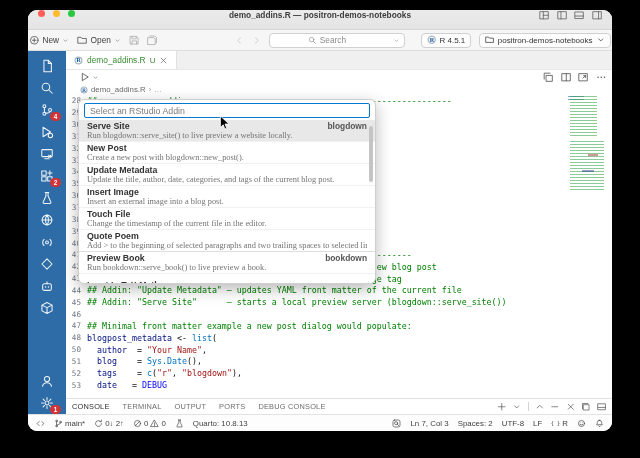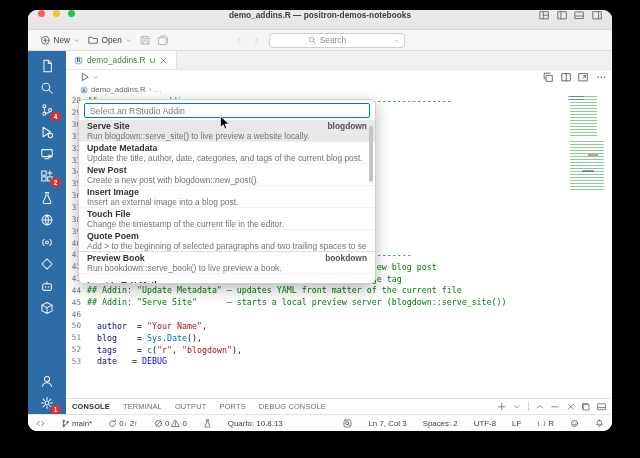--- a/index.html
+++ b/index.html
@@ -8,21 +8,21 @@
   .window{position:absolute;left:28px;top:10px;width:584px;height:421px;background:#fff;border-radius:9px;overflow:hidden;box-shadow:0 10px 30px rgba(0,0,0,.6);display:flex;flex-direction:column;}
   
   .titlebar{height:19px;background:linear-gradient(#ebebeb,#e4e4e4);border-bottom:1px solid #d6d6d6;display:flex;align-items:flex-start;position:relative;flex:0 0 auto;}
   .lights{display:flex;gap:8px;margin-left:10px;}
   .light{width:7px;height:7px;border-radius:50%;}
   .l-red{background:#ff5f57}.l-yel{background:#febc2e}.l-grn{background:#28c840}
   .win-title{position:absolute;left:0;right:0;text-align:center;font-size:8.3px;font-weight:600;color:#3d3d3d;pointer-events:none;}
   .win-ctrls{margin-left:auto;display:flex;gap:7px;margin-right:10px;color:#5c5c5c;}
   .win-ctrls .ic{width:10.5px;height:10.5px;}
   
-  .toolbar{height:20px;background:#f6f6f6;border-bottom:1px solid #ddd;display:flex;align-items:center;padding:0 12px;flex:0 0 auto;position:relative;}
+  .toolbar{height:20px;background:#f6f6f6;border-bottom:1px solid #ddd;display:flex;align-items:center;padding:0 1px;flex:0 0 auto;position:relative;}
   .tb-group{display:flex;align-items:center;gap:8px;}
   .tb-btn{display:flex;align-items:center;gap:3px;font-size:8.3px;color:#3c3c3c;cursor:default;}
   .tb-btn .ic{width:10.5px;height:10.5px;color:#4c4c4c;}
   .tb-btn .caret{width:7px;height:7px;color:#666;}
   .tb-disabled{color:#ababab}
   .tb-disabled .ic{color:#ababab}
   .tb-center{position:absolute;left:0;right:0;display:flex;justify-content:center;align-items:center;gap:8px;pointer-events:none;}
   .tb-center>*{pointer-events:auto;}
   .nav-chev{width:9px;height:9px;color:#bdbdbd;}
   .searchbox{width:134px;height:13px;background:#fff;border:1px solid #d0d0d0;border-radius:4px;display:flex;align-items:center;justify-content:center;gap:3px;position:relative;}
@@ -73,34 +73,34 @@
   .quickpick{position:absolute;left:50px;top:89px;width:296px;height:183px;background:#fff;border:1px solid #cfcfcf;border-radius:6px;box-shadow:0 5px 16px rgba(0,0,0,.28);overflow:hidden;z-index:40;}
   .qp-inputwrap{margin:3px 5px 2px;height:13px;border:1px solid var(--accent);border-radius:2px;background:#fff;display:flex;align-items:center;padding:0 5px;}
   .qp-inputwrap input{border:none;outline:none;width:100%;font-size:8.8px;color:#444;background:transparent;padding:0;font-family:"Liberation Sans",sans-serif;}
   .qp-inputwrap input::placeholder{color:#7c7c7c;}
   .qp-item{padding:0 8px;height:21px;display:flex;flex-direction:column;justify-content:center;border-top:1px solid #f1f1f1;}
   .qp-item:first-of-type{border-top:none;}
   .qp-item.selected{background:#e8e8e8;}
   .qp-row1{display:flex;align-items:baseline;line-height:10px;}
   .qp-title{font-size:8.8px;font-weight:600;color:#333;}
   .qp-badge{margin-left:auto;font-size:8.4px;font-weight:600;color:#555;}
-  .qp-desc{font-size:8.4px;color:#737373;line-height:10px;white-space:nowrap;overflow:hidden;}
+  .qp-desc{font-size:8.4px;color:#737373;line-height:10px;white-space:nowrap;overflow:hidden;font-family:Liberation Serif, serif;}
   .qp-sep{border-top:1px solid #ddd !important;}
   .qp-thumb{position:absolute;right:2px;top:26px;width:4px;height:56px;border-radius:2px;background:#c4c4c4;}
   .cursor{position:absolute;left:191px;top:105px;width:11px;height:16px;z-index:60;}
   
   .paneltabs{height:15px;border-top:1px solid #e1e1e1;display:flex;align-items:center;padding:0 6px;gap:13px;flex:0 0 auto;background:#fff;}
   .ptab{font-size:7.4px;letter-spacing:.2px;color:#6c6c6c;height:100%;display:flex;align-items:center;border-bottom:1.5px solid transparent;}
-  .ptab.active{color:#2b2b2b;border-bottom-color:#2f6fb7;font-weight:bold;}
+  .ptab.active{color:#2b2b2b;border-bottom-color:#2f6fb7;}
   .panel-actions{margin-left:auto;display:flex;align-items:center;gap:6px;color:#555;}
   .panel-actions .ic{width:9.5px;height:9.5px;}
   .pa-sep{width:1px;height:9px;background:#d4d4d4;}
   
   .statusbar{height:16px;background:#fdfdfd;border-top:1px solid #e3e3e3;display:flex;align-items:center;padding:0 8px;font-size:7.9px;color:#424242;flex:0 0 auto;}
-  .sb-left,.sb-right{display:flex;align-items:center;gap:16px;}
+  .sb-left,.sb-right{display:flex;align-items:center;gap:9px;}
   .sb-right{margin-left:auto;}
   .sb-seg{display:flex;align-items:center;gap:2px;white-space:nowrap;}
   .sb-seg .ic{width:9px;height:9px;}
   .ic{display:inline-block;}
   .ic svg{width:100%;height:100%;display:block;}
   .ic .f{fill:currentColor;stroke:none;}
 </style>
 </head>
 <body>
 
@@ -205,20 +205,44 @@
               </svg>
             </span>
           <input placeholder="Search" style="">
           <span class="ic caret">
               <svg viewBox="0 0 16 16" fill="none" stroke="currentColor" stroke-width="1.2" stroke-linecap="round" stroke-linejoin="round">
                 <path d="M4.5 6.5L8 10l3.5-3.5"></path>
               </svg>
             </span>
         </div>
       </div>
+      <div class="tb-group" style="margin-left:auto;">
+        <div class="pill">
+          <span class="ic">
+              <svg viewBox="0 0 16 16" fill="none" stroke="currentColor" stroke-width="1.2" stroke-linecap="round" stroke-linejoin="round">
+                <circle cx="8" cy="8" r="6" stroke="#a9b8c4" stroke-width="2.2"></circle>
+                <text x="8" y="11.2" text-anchor="middle" font-size="9.5" font-weight="bold" fill="#1f63ad" stroke="none" font-family="DejaVu Serif, serif">R</text>
+              </svg>
+            </span>
+          <span>R 4.5.1</span>
+        </div>
+        <div class="pill">
+          <span class="ic">
+              <svg viewBox="0 0 16 16" fill="none" stroke="currentColor" stroke-width="1.2" stroke-linecap="round" stroke-linejoin="round">
+                <path d="M1.8 3.5h4.4l1.4 1.8h6.6v7.2H1.8z"></path>
+              </svg>
+            </span>
+          <span>positron-demos-notebooks</span>
+          <span class="ic caret">
+              <svg viewBox="0 0 16 16" fill="none" stroke="currentColor" stroke-width="1.2" stroke-linecap="round" stroke-linejoin="round">
+                <path d="M4.5 6.5L8 10l3.5-3.5"></path>
+              </svg>
+            </span>
+        </div>
+      </div>
     </div>
 
     <div class="body">
       <div class="activitybar" id="activitybar">
           <div class="ab-item">
             <span class="ic">
               <svg viewBox="0 0 16 16" fill="none" stroke="currentColor" stroke-width="1.2" stroke-linecap="round" stroke-linejoin="round">
                 <path d="M4.5 1.5h5l3.5 3.5v9.5h-8.5z"></path>
                 <path d="M9.5 1.5v3.5h3.5"></path>
               </svg>
@@ -477,20 +501,28 @@
               <span class="gutter">44</span>
               <span class="code-text"><span class="tok-cm">## Addin: "Update Metadata" — updates YAML front matter of the current file</span></span>
             </div>
             <div class="code-line">
               <span class="gutter">45</span>
               <span class="code-text"><span class="tok-cm">## Addin: "Serve Site"      — starts a local preview server (blogdown::serve_site())</span></span>
             </div>
             <div class="code-line">
               <span class="gutter">46</span>
               <span class="code-text"></span>
+            </div>
+            <div class="code-line">
+              <span class="gutter">47</span>
+              <span class="code-text"><span class="tok-cm">## Minimal front matter example a new post dialog would populate:</span></span>
+            </div>
+            <div class="code-line">
+              <span class="gutter">48</span>
+              <span class="code-text"><span class="tok-id">blogpost_metadata</span><span class="tok-pl"> </span><span class="tok-op">&lt;-</span><span class="tok-pl"> </span><span class="tok-fn">list</span><span class="tok-pl">(</span></span>
             </div>
             <div class="code-line">
               <span class="gutter">50</span>
               <span class="code-text"><span class="tok-pl">  </span><span class="tok-id">author</span><span class="tok-pl">  = </span><span class="tok-st">"Your Name"</span><span class="tok-pl">,</span></span>
             </div>
             <div class="code-line">
               <span class="gutter">51</span>
               <span class="code-text"><span class="tok-pl">  </span><span class="tok-id">blog</span><span class="tok-pl">    = </span><span class="tok-fn">Sys.Date</span><span class="tok-pl">(),</span></span>
             </div>
             <div class="code-line">
@@ -671,29 +703,29 @@
       <div id="qplist">
           <div class="qp-item selected">
             <div class="qp-row1">
               <span class="qp-title">Serve Site</span>
               <span class="qp-badge">blogdown</span>
             </div>
             <div class="qp-desc">Run blogdown::serve_site() to live preview a website locally.</div>
           </div>
           <div class="qp-item">
             <div class="qp-row1">
-              <span class="qp-title">Update Metadata</span>
-            </div>
-            <div class="qp-desc">Update the title, author, date, categories, and tags of the current blog post.</div>
+              <span class="qp-title">New Post</span>
+            </div>
+            <div class="qp-desc">Create a new post with blogdown::new_post().</div>
           </div>
           <div class="qp-item">
             <div class="qp-row1">
-              <span class="qp-title">New Post</span>
-            </div>
-            <div class="qp-desc">Create a new post with blogdown::new_post().</div>
+              <span class="qp-title">Update Metadata</span>
+            </div>
+            <div class="qp-desc">Update the title, author, date, categories, and tags of the current blog post.</div>
           </div>
           <div class="qp-item">
             <div class="qp-row1">
               <span class="qp-title">Insert Image</span>
             </div>
             <div class="qp-desc">Insert an external image into a blog post.</div>
           </div>
           <div class="qp-item">
             <div class="qp-row1">
               <span class="qp-title">Touch File</span>

